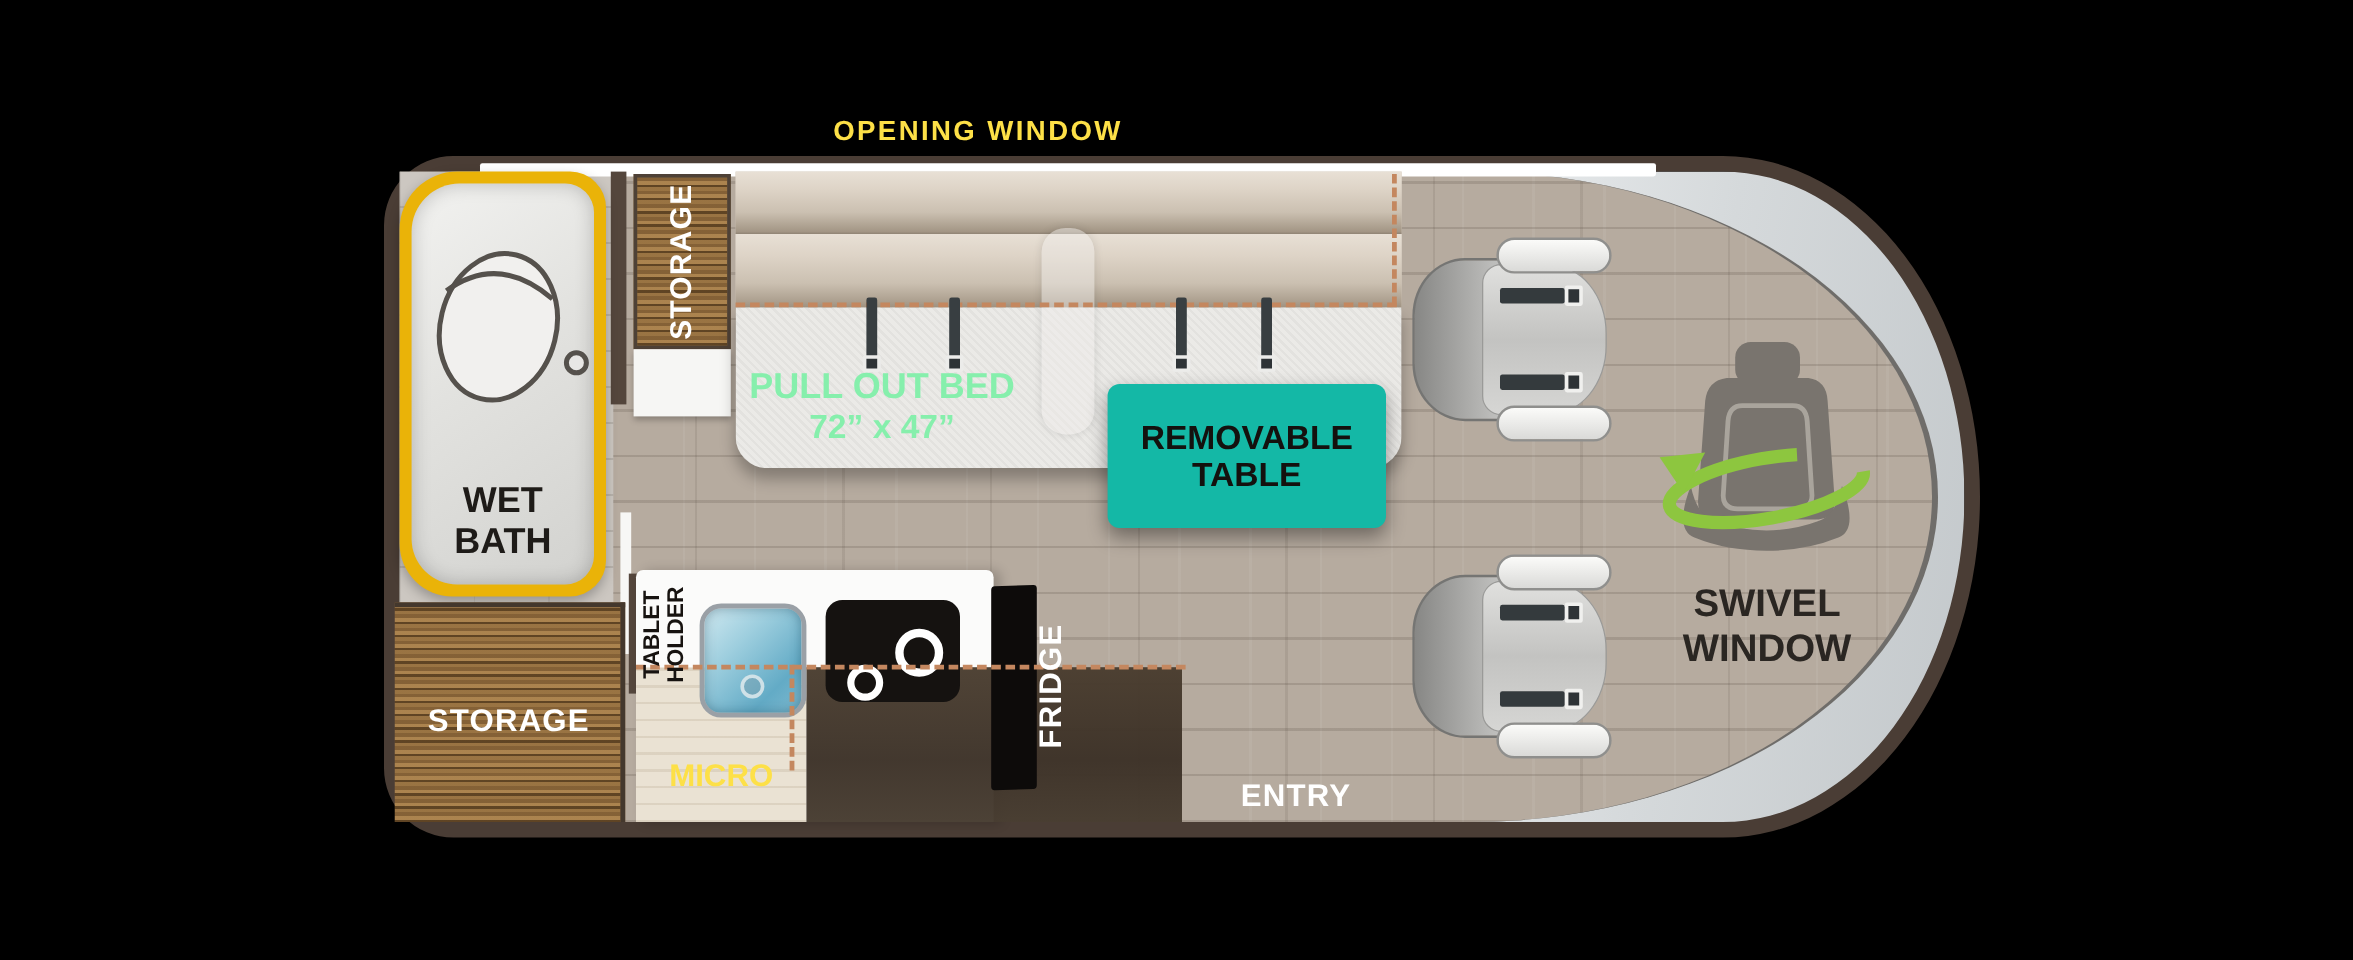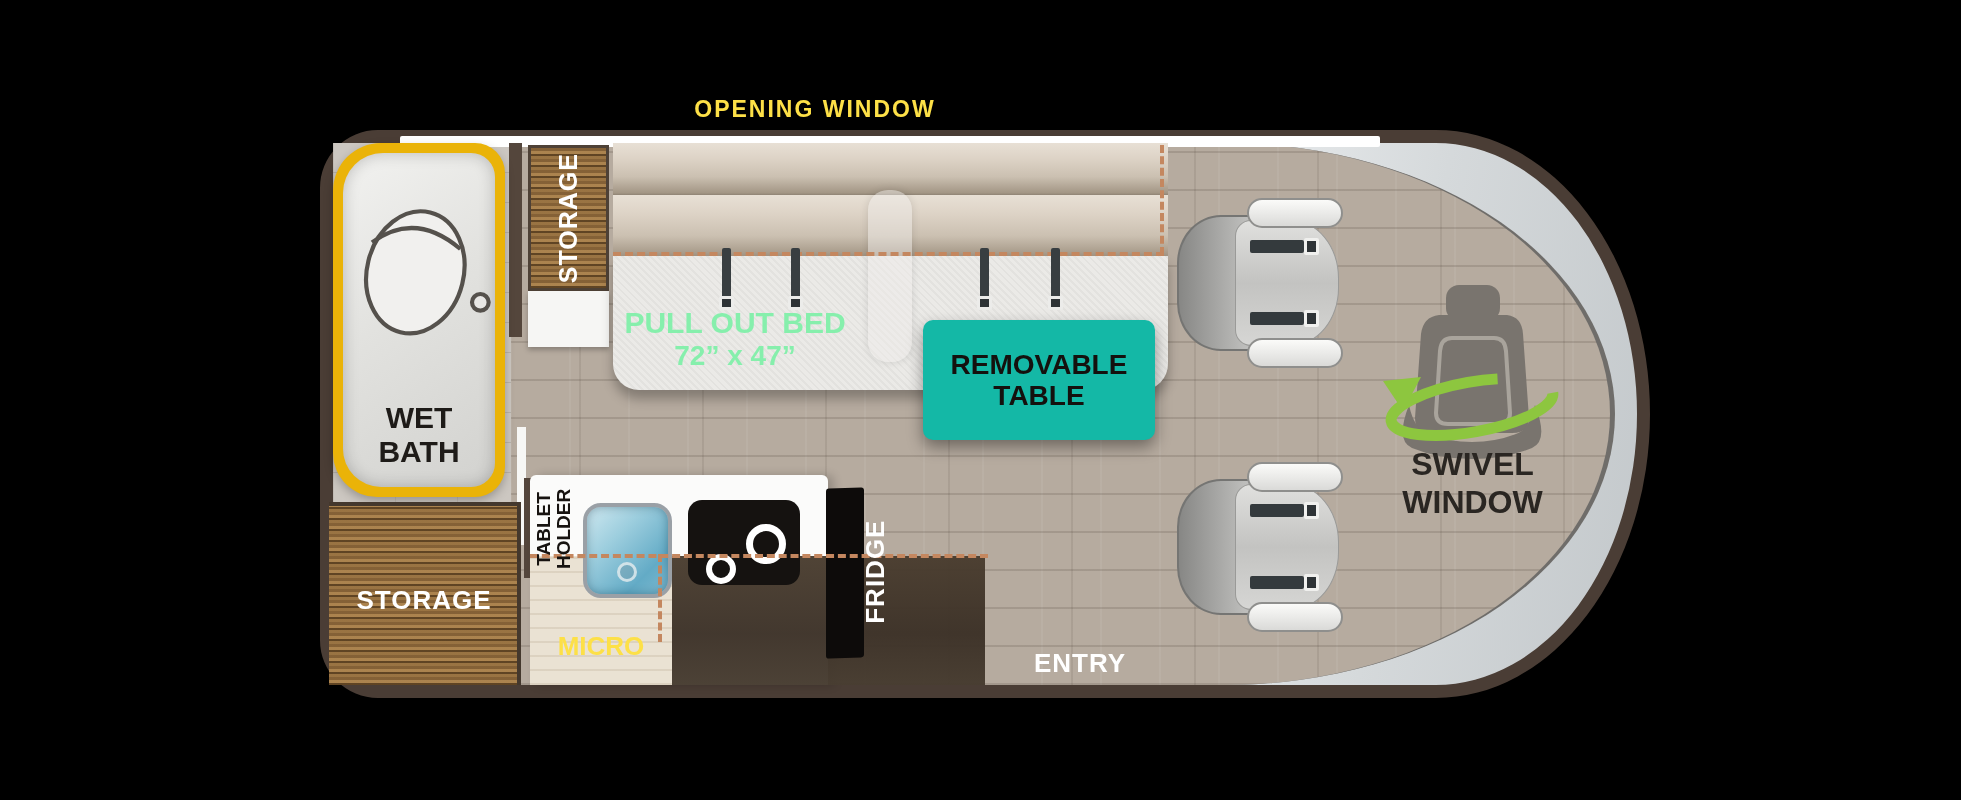--- a/index.html
+++ b/index.html
@@ -195,21 +195,21 @@
   <svg id="swivel-svg" viewBox="0 0 190 190">
     <rect x="69" y="2" width="54" height="36" rx="13" fill="#79746e"></rect>
     <path d="M62 32 h68 q15 2 16 19 l6 84 q0 15 -17 15 h-80 q-17 0 -17 -15 l6 -84 q2 -17 18 -19 z" fill="#79746e"></path>
     <path d="M75 55 h42 q11 0 12 13 l4 62 q0 11 -12 11 h-50 q-12 0 -12 -11 l4 -62 q1 -13 12 -13 z" fill="none" stroke="#a9a49c" stroke-width="4"></path>
     <path d="M32 122 q-14 36 3 43 q27 11 60 11 q33 0 60 -11 q17 -7 3 -43 q-5 24 -19 29 q-21 8 -44 8 q-23 0 -44 -8 q-14 -5 -19 -29 z" fill="#79746e"></path>
     <g>
       <ellipse cx="95" cy="124" rx="82" ry="25" fill="none" stroke="#8dc63f" stroke-width="11" stroke-dasharray="300 82" transform="rotate(-10 95 124)"></ellipse>
       <polygon points="6,98 44,94 26,128" fill="#8dc63f"></polygon>
     </g>
   </svg>
-  <div class="lbl" style="left:1380px;top:446px;width:185px;font-size:32px;color:#2a2622;line-height:1.18;">
+  <div class="lbl" style="left:1380px;top:484px;width:185px;font-size:32px;color:#2a2622;line-height:1.18;">
     <div>SWIVEL</div>
     <div>WINDOW</div>
   </div>
 
   <div id="counter"></div>
   <div id="counter-front"></div>
   <div id="galley-shadow"></div>
   <div id="sink"></div>
   <div id="drain"></div>
   <div id="cooktop">

